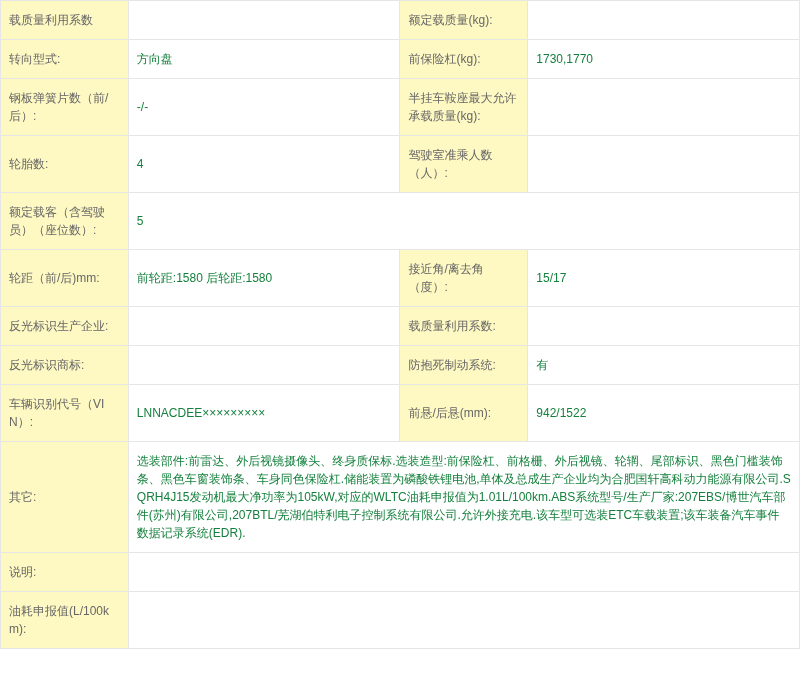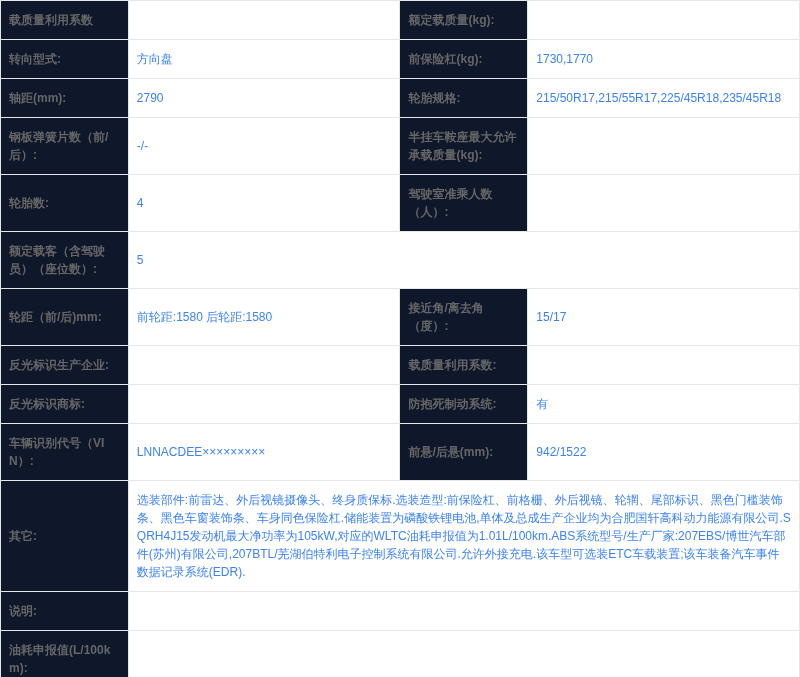--- a/index.html
+++ b/index.html
@@ -20,28 +20,27 @@
   table-layout: fixed;
 }
 td {
   border: 1px solid #e6e6e6;
   padding: 10px 8px;
   vertical-align: middle;
   word-break: break-all;
   line-height: 1.5;
 }
 td.label {
-  background: #0f172a;
+  background: #fef9c3;
   color: #666;
   width: 120px;
-  font-weight: bold;
 }
 td.value {
   background: #fff;
-  color: #3b82f6;
+  color: #15803d;
 }
 .t1 td.label { width: 120px; }
 .t1 td.value { width: 255px; }
 </style>
 </head>
 <body>
 
 <div class="section">
 <table class="t1">
 <colgroup>
@@ -55,26 +54,20 @@
           <td class="label">载质量利用系数</td>
           <td class="value"></td>
           <td class="label">额定载质量(kg):</td>
           <td class="value"></td>
         </tr>
         <tr>
           <td class="label">转向型式:</td>
           <td class="value">方向盘</td>
           <td class="label">前保险杠(kg):</td>
           <td class="value">1730,1770</td>
-        </tr>
-        <tr>
-          <td class="label">轴距(mm):</td>
-          <td class="value">2790</td>
-          <td class="label">轮胎规格:</td>
-          <td class="value">215/50R17,215/55R17,225/45R18,235/45R18</td>
         </tr>
         <tr>
           <td class="label">钢板弹簧片数（前/后）:</td>
           <td class="value">-/-</td>
           <td class="label">半挂车鞍座最大允许承载质量(kg):</td>
           <td class="value"></td>
         </tr>
         <tr>
           <td class="label">轮胎数:</td>
           <td class="value">4</td>

